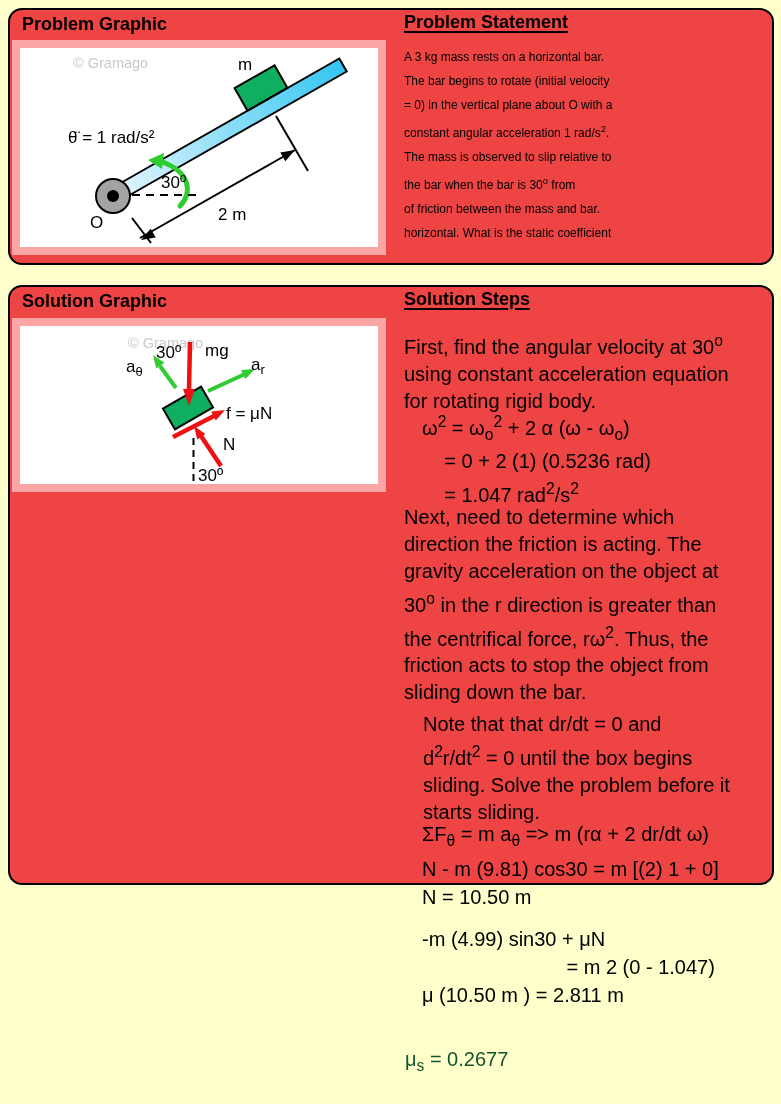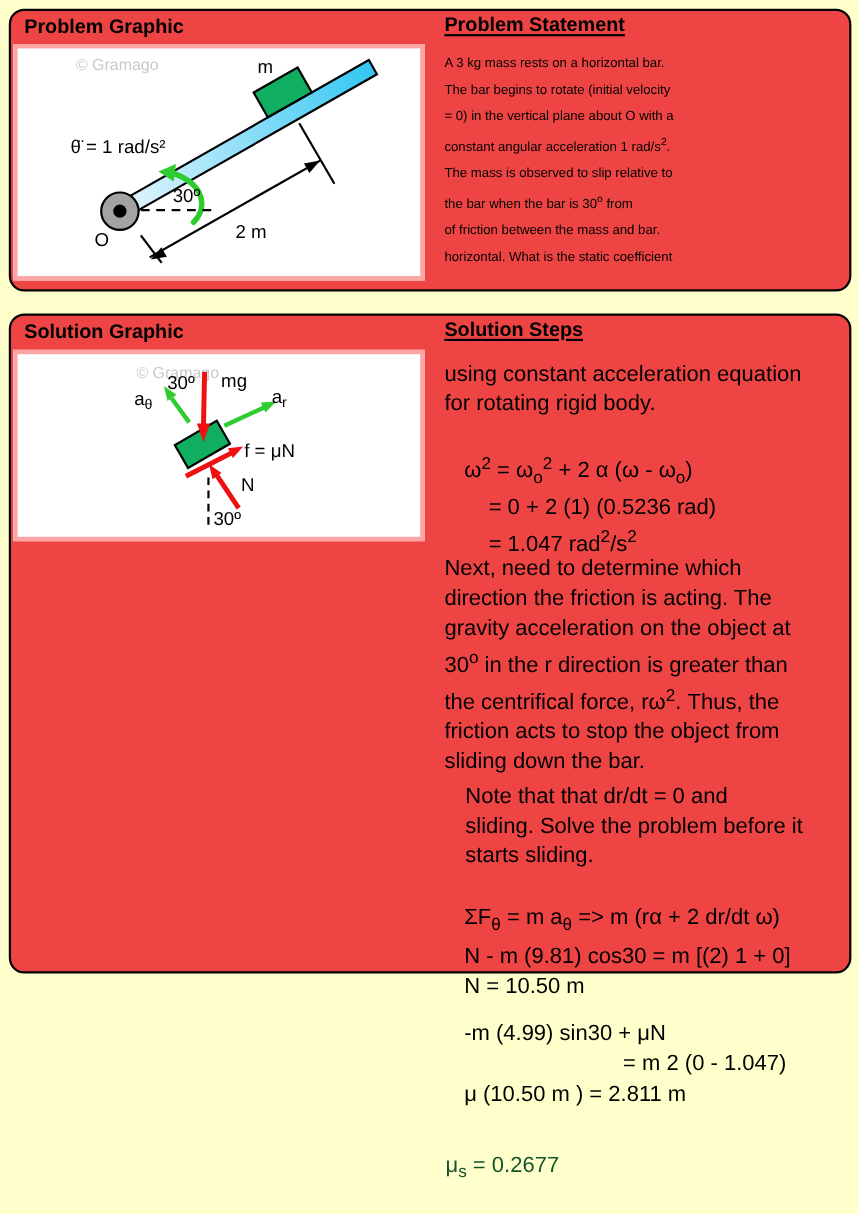--- a/index.html
+++ b/index.html
@@ -4,21 +4,21 @@
 <style>
   html,body{margin:0;padding:0;}
   body{font-family:"Liberation Sans","DejaVu Sans",sans-serif;}
   .page{position:relative;width:781px;height:1104px;background:#FFFFCB;overflow:hidden;}
   .panel{position:absolute;left:8px;width:766px;background:#ef4444;border:2px solid #000;
          border-radius:14px;box-sizing:border-box;}
   .panel1{top:8px;height:257px;}
   .panel2{top:285px;height:600px;}
   .htitle{position:absolute;margin:0;font-size:18px;font-weight:bold;color:#000;white-space:nowrap;}
   .underl{text-decoration:underline;text-decoration-thickness:2px;text-underline-offset:3px;}
-  .gbox{position:absolute;left:12px;width:374px;background:#fff;border:4px solid #fca5a5;box-sizing:border-box;}
+  .gbox{position:absolute;left:12px;width:374px;background:#fff;border:8px solid #fca5a5;box-sizing:border-box;}
   .gbox1{top:40px;height:215px;}
   .gbox2{top:318px;height:174px;}
   .gbox svg{display:block;width:370px;}
   .tblock{position:absolute;color:#000;}
   .statement{left:404px;top:45px;width:372px;font-size:12px;line-height:24px;}
   .steps{font-size:20px;line-height:27px;}
   .st-para1{left:404px;top:327px;}
   .st-eq1{left:422px;top:408px;}
   .st-para2{left:404px;top:504px;}
   .st-para3{left:404px;top:711px;margin-left:19px;}
@@ -122,39 +122,41 @@
       <text x="231" y="44" font-size="17" fill="#000"><tspan>a</tspan><tspan dy="4" font-size="13">r</tspan></text>
       <text x="206" y="93" font-size="17" fill="#000"><tspan>f = μN</tspan></text>
       <text x="203" y="124" font-size="17" fill="#000"><tspan>N</tspan></text>
       <text x="178" y="155" font-size="17" fill="#000"><tspan>30º</tspan></text>
     </svg>
   </div>
 
   <h2 class="htitle underl" style="left:404px;top:289px;">Solution Steps</h2>
 
   <div class="tblock steps st-para1">
+      <div class="line">First, find the angular velocity at 30<sup>o</sup></div>
       <div class="line">using constant acceleration equation</div>
       <div class="line">for rotating rigid body.</div>
     </div>
   <div class="tblock steps st-eq1">
       <div class="line">ω<sup>2</sup> = ω<sub>o</sub><sup>2</sup> + 2 α (ω - ω<sub>o</sub>)</div>
       <div class="line">    = 0 + 2 (1) (0.5236 rad)</div>
       <div class="line">    = 1.047 rad<sup>2</sup>/s<sup>2</sup></div>
     </div>
   <div class="tblock steps st-para2">
       <div class="line">Next, need to determine which</div>
       <div class="line">direction the friction is acting. The</div>
       <div class="line">gravity acceleration on the object at</div>
       <div class="line">30<sup>o</sup> in the r direction is greater than</div>
       <div class="line">the centrifical force, rω<sup>2</sup>. Thus, the</div>
       <div class="line">friction acts to stop the object from</div>
       <div class="line">sliding down the bar.</div>
     </div>
   <div class="tblock steps st-para3">
       <div class="line">Note that that dr/dt = 0 and</div>
+      <div class="line">d<sup>2</sup>r/dt<sup>2</sup> = 0 until the box begins</div>
       <div class="line">sliding. Solve the problem before it</div>
       <div class="line">starts sliding.</div>
     </div>
   <div class="tblock steps st-eq2">
       <div class="line">ΣF<sub>θ</sub> = m a<sub>θ</sub> =&gt; m (rα + 2 dr/dt ω)</div>
       <div class="line">N - m (9.81) cos30 = m [(2) 1 + 0]</div>
       <div class="line">N = 10.50 m</div>
     </div>
   <div class="tblock steps st-eq3">
       <div class="line">-m (4.99) sin30 + μN</div>

